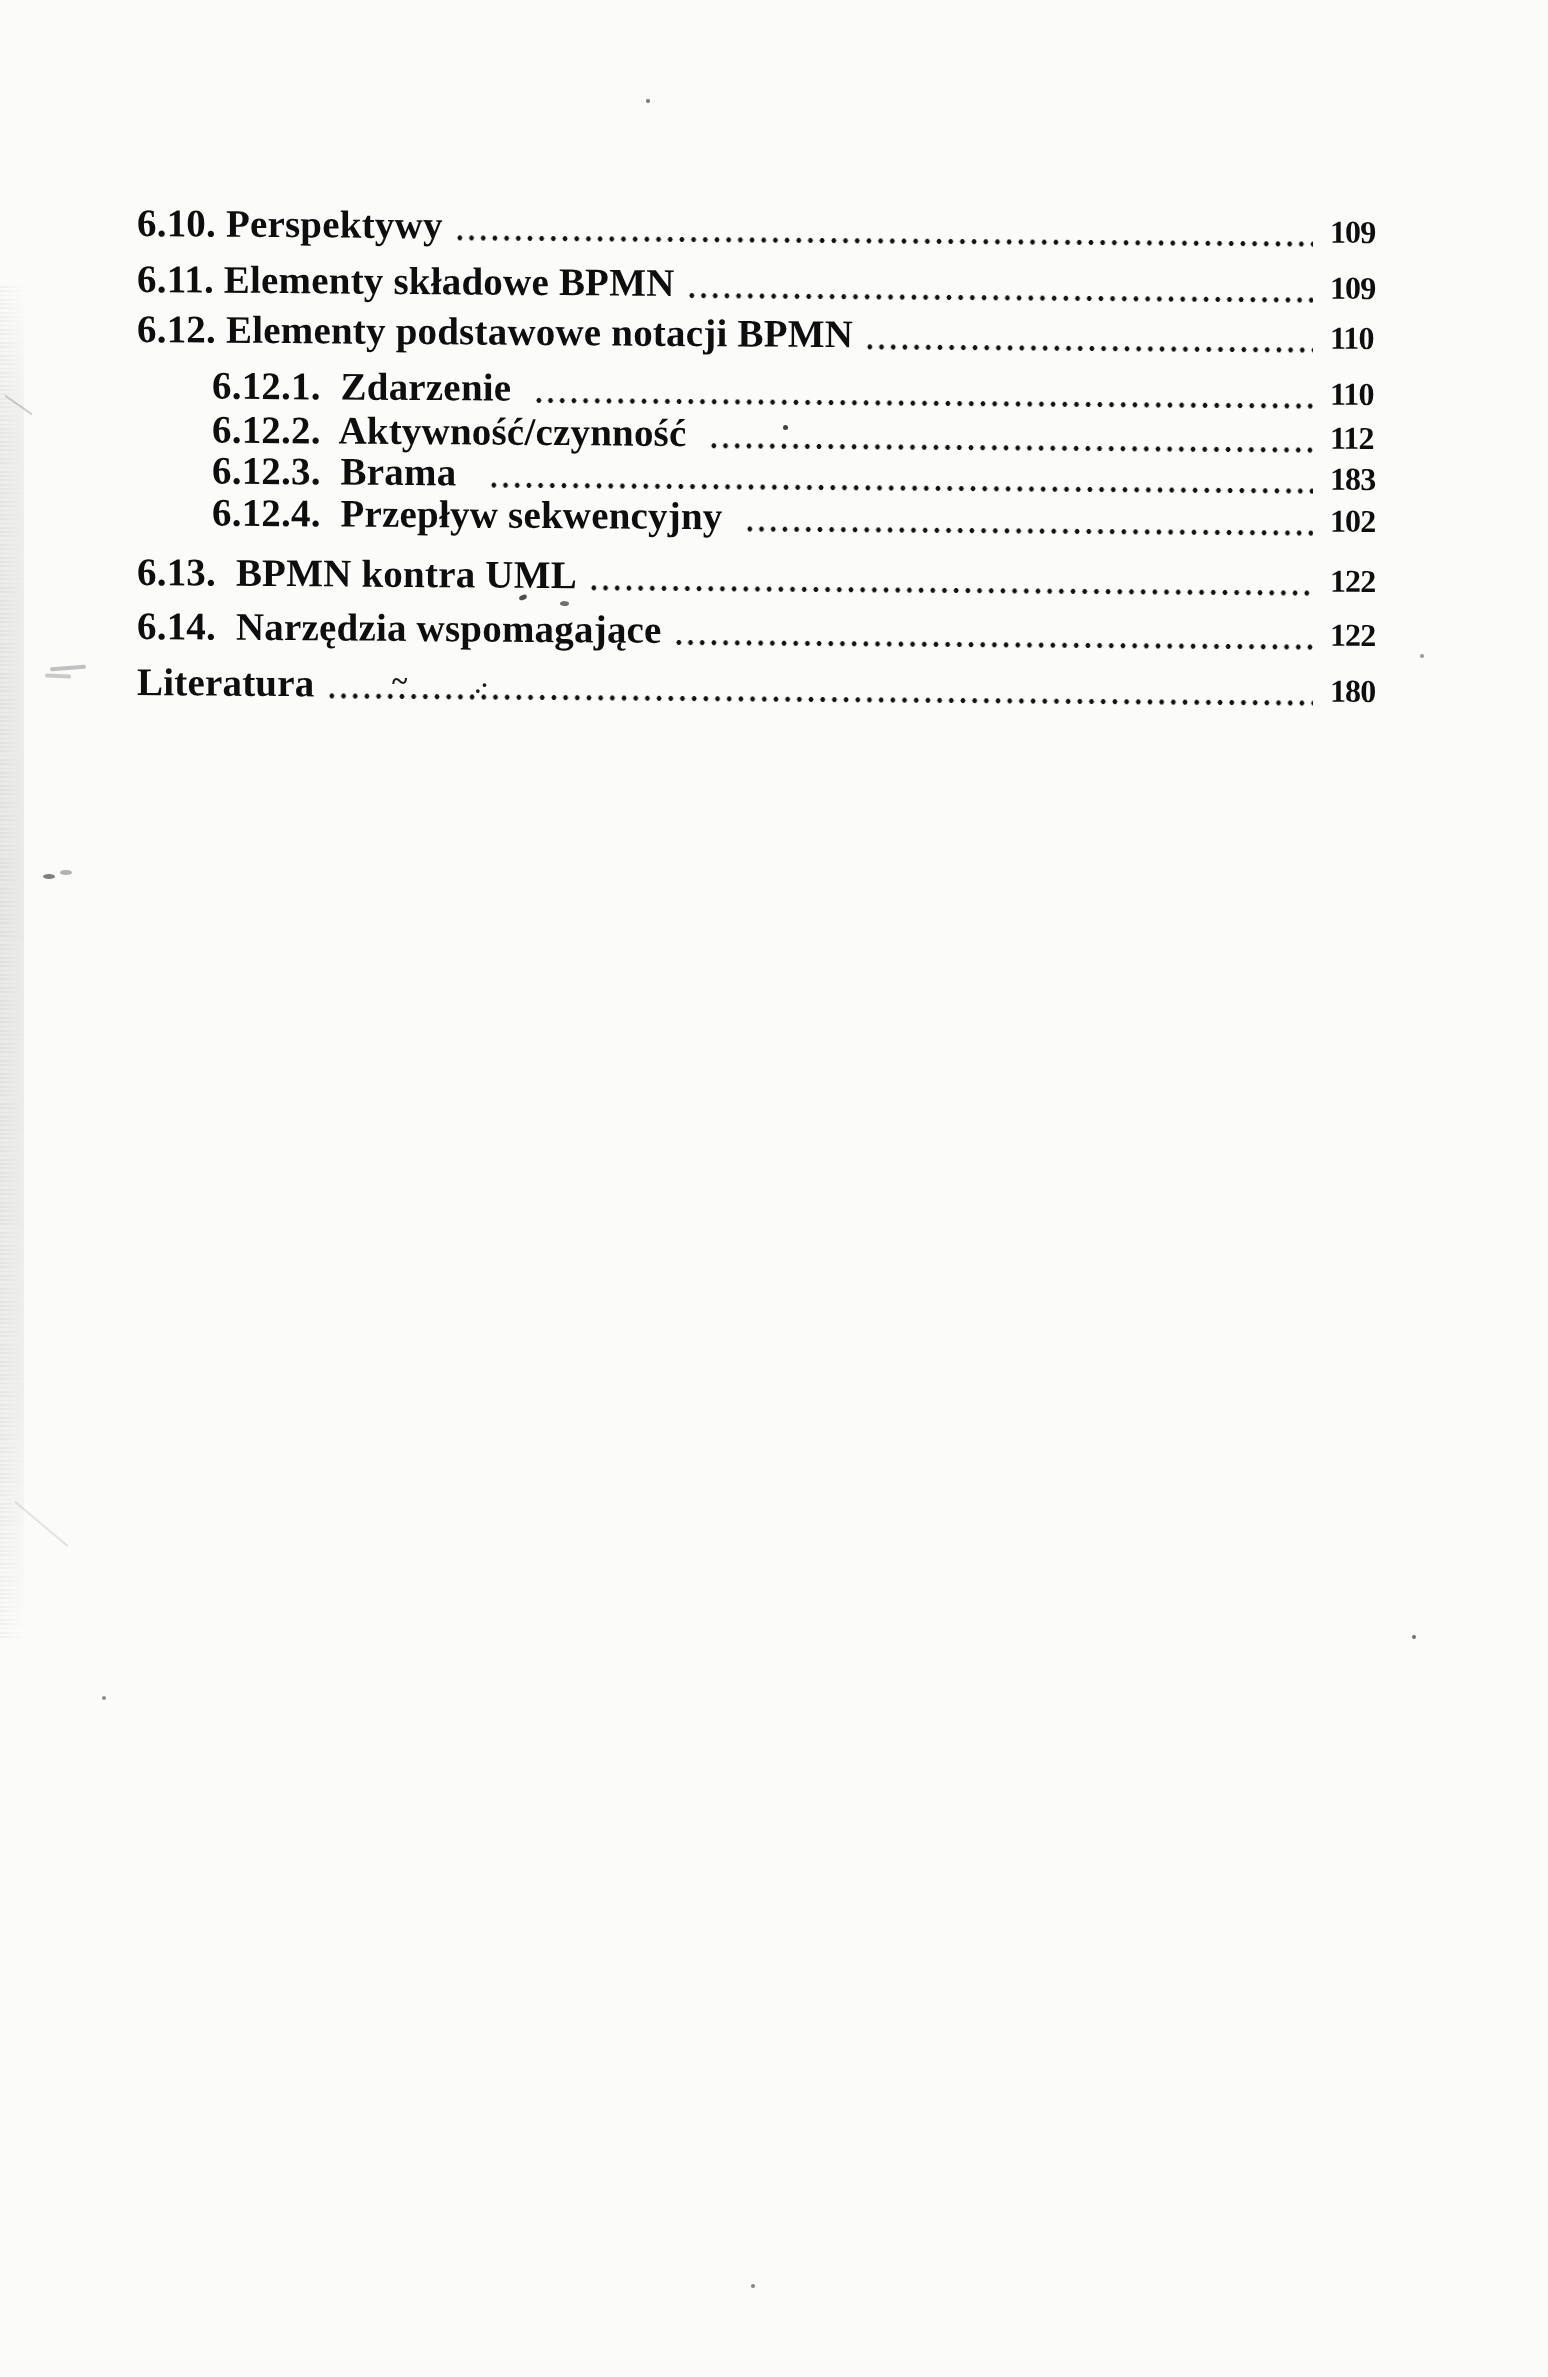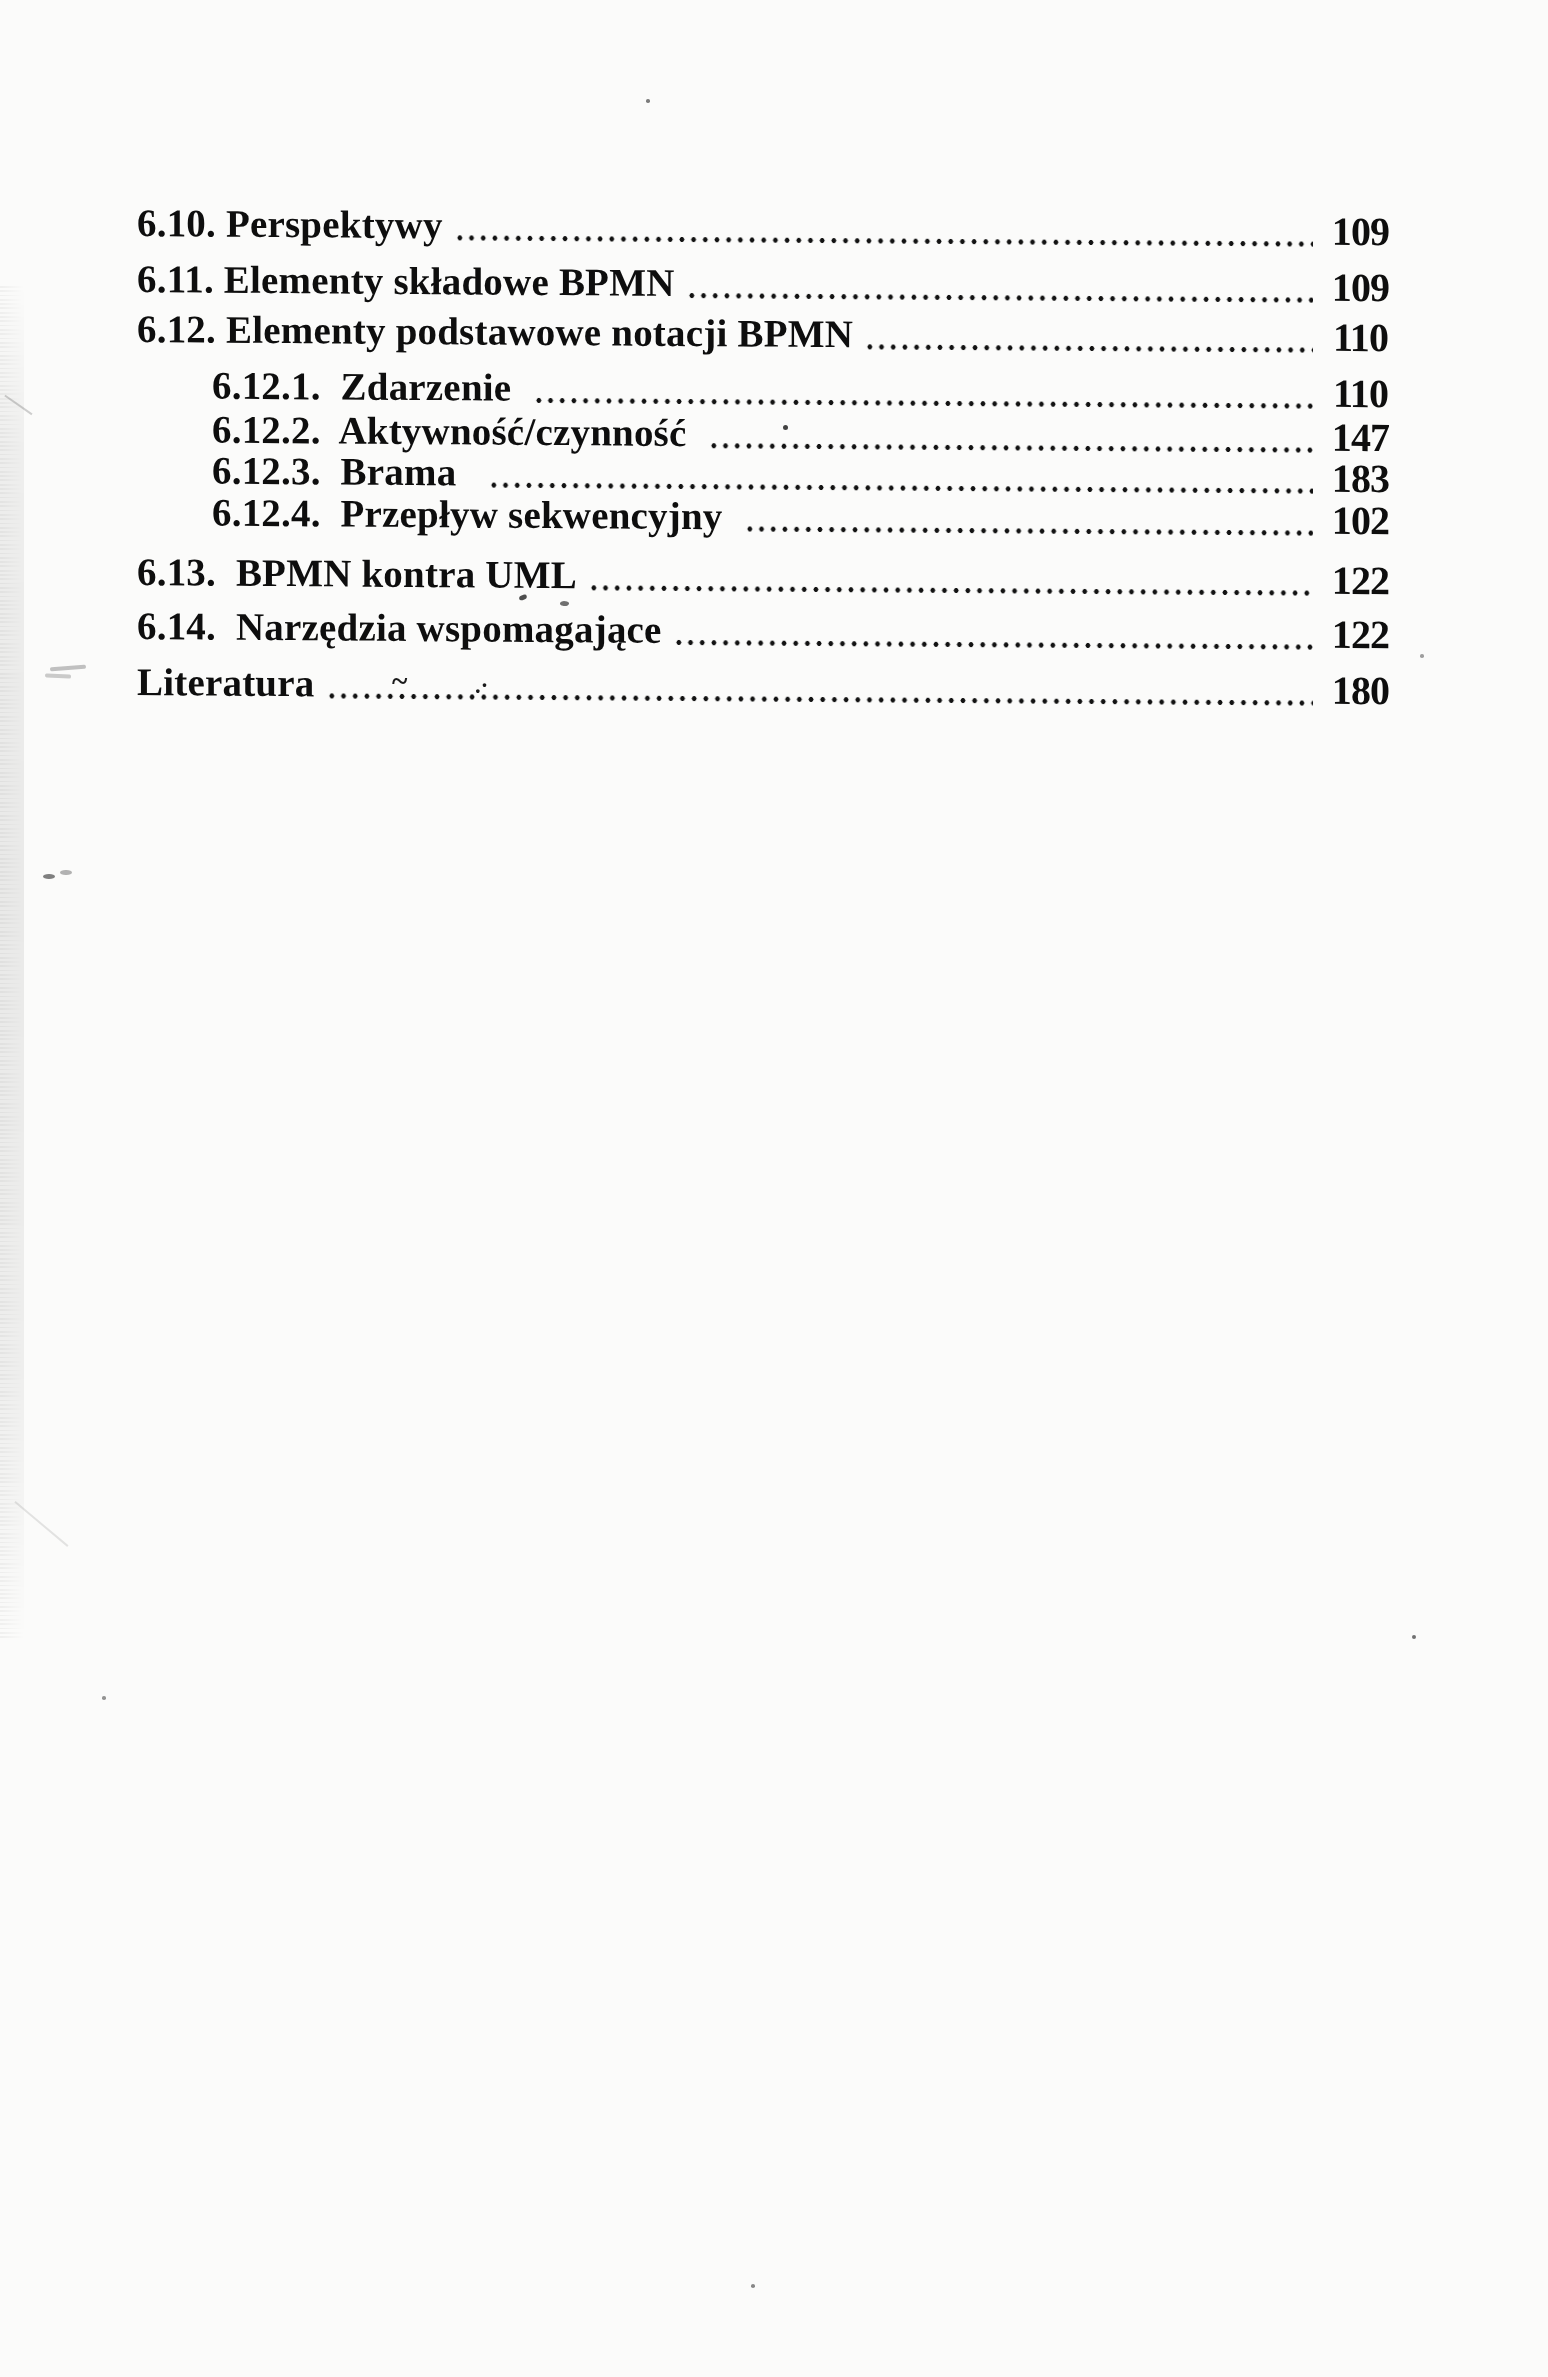--- a/index.html
+++ b/index.html
@@ -37,22 +37,22 @@
   .toc-label{flex:0 0 auto;}
   .leader{
     flex:1 1 auto;align-self:stretch;
     margin-left:11.3px;margin-right:17.3px;
     background-image:radial-gradient(circle, #121212 2.2px, rgba(0,0,0,0) 2.7px);
     background-size:11.7px 11.3px;
     background-repeat:repeat-x;
     background-position:0 calc(100% - 2.6px);
   }
   .toc-page{
-    flex:0 0 61px;text-align:center;
-    font-size:40px;font-weight:700;letter-spacing:-0.9px;
+    flex:0 0 61px;text-align:left;
+    font-size:32px;font-weight:700;letter-spacing:-0.9px;
   }
   
   .speck{position:absolute;background:#141414;border-radius:50%;}
   .smudge{position:absolute;background:transparent;}
   .dash{position:absolute;background:#8f8f8f;border-radius:1.7px;}
   .tick{position:absolute;background:rgba(0,0,0,0.18);}
 </style>
 </head>
 <body>
 
@@ -81,21 +81,21 @@
 
     <div class="toc-row indent" style="top: 364px;">
       <span class="toc-label">6.12.1.  Zdarzenie </span>
       <span class="leader"></span>
       <span class="toc-page">110</span>
     </div>
 
     <div class="toc-row indent" style="top: 408px;">
       <span class="toc-label">6.12.2.  Aktywność/czynność </span>
       <span class="leader"></span>
-      <span class="toc-page">147</span>
+      <span class="toc-page">112</span>
     </div>
 
     <div class="toc-row indent" style="top: 449px;">
       <span class="toc-label">6.12.3.  Brama  </span>
       <span class="leader"></span>
       <span class="toc-page">183</span>
     </div>
 
     <div class="toc-row indent" style="top: 491px;">
       <span class="toc-label">6.12.4.  Przepływ sekwencyjny </span>

